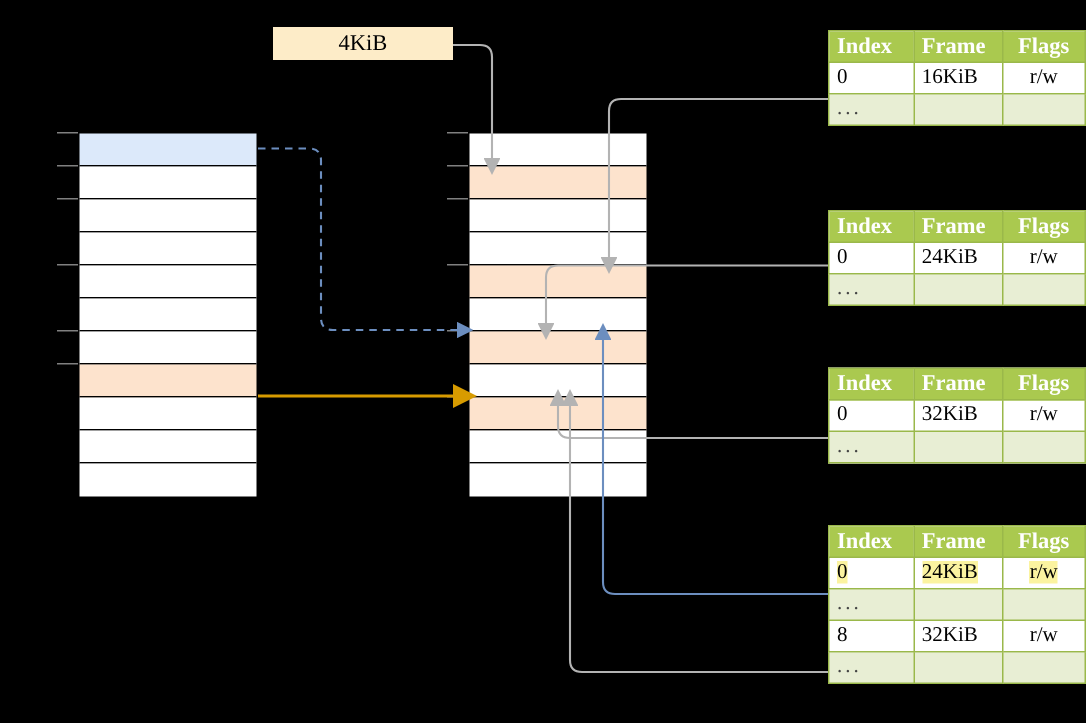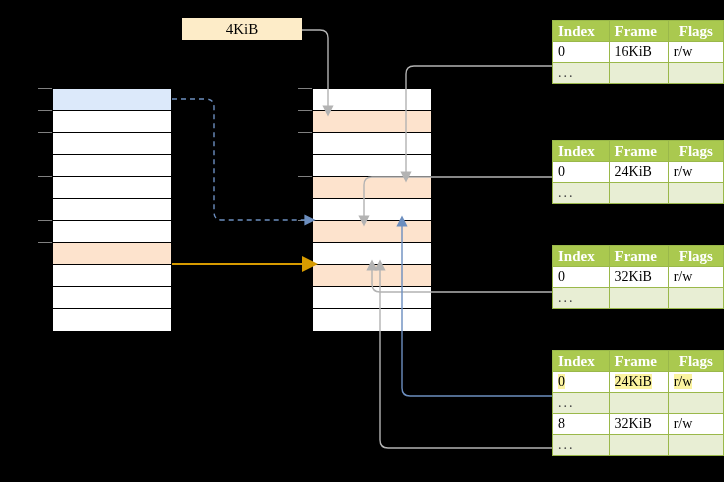--- a/index.html
+++ b/index.html
@@ -24,21 +24,21 @@
 
   
   .ptable{position:absolute;border-collapse:collapse;
           border:1px solid #9ab84a;background:#fff;font-size:14px;}
   .ptable td,.ptable th{border:1px solid #9ab84a;padding:1px 5px;
           height:21px;box-sizing:border-box;color:#000;font-weight:normal;
           text-align:left;vertical-align:middle;}
   .ptable th{background:#aac94f;color:#ffffff;font-weight:bold;font-size:15px;}
   .ptable td.c0{width:58px;}
   .ptable td.c1{width:60px;}
-  .ptable td.c2{width:57px;}
+  .ptable td.c2{width:57px;text-align:center;}
   .ptable th.c0{width:58px;margin-left:36px;}
   .ptable th.c1{width:60px;}
   .ptable th.c2{width:57px;text-align:center;}
   .ptable tr.dots td{background:#e8eed4;color:#444;letter-spacing:2px;}
   .ptable tr.hl td{background:#fff;}
   .ptable tr.hl td span.mark{background:#fbf3a0;}
 
   
   svg.wires{position:absolute;left:0;top:0;width:724px;height:482px;
             overflow:visible;pointer-events:none;}

